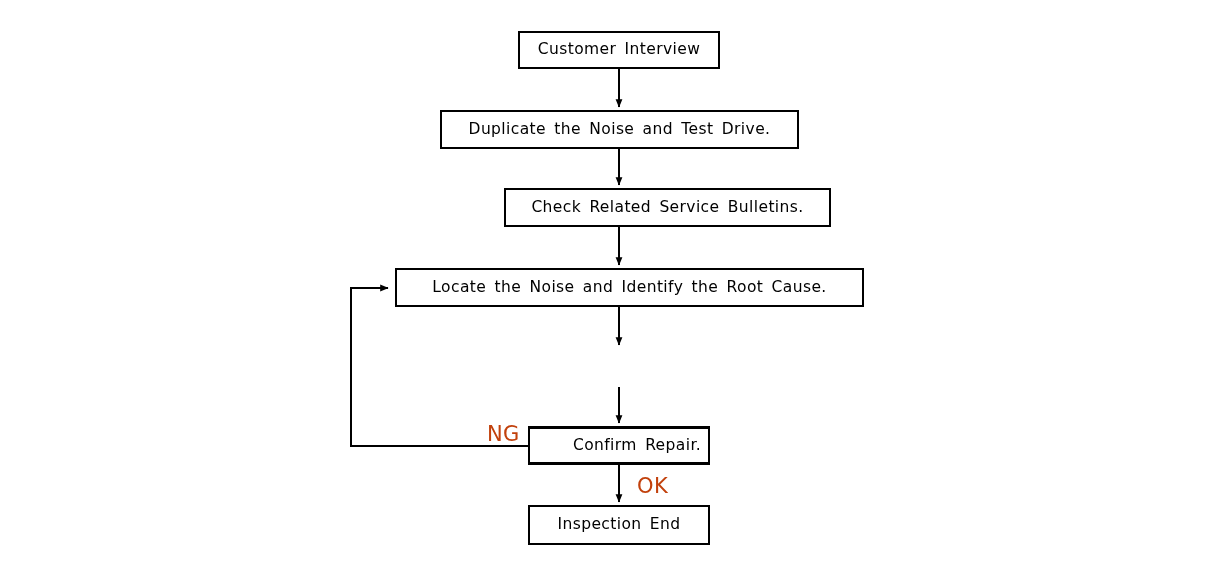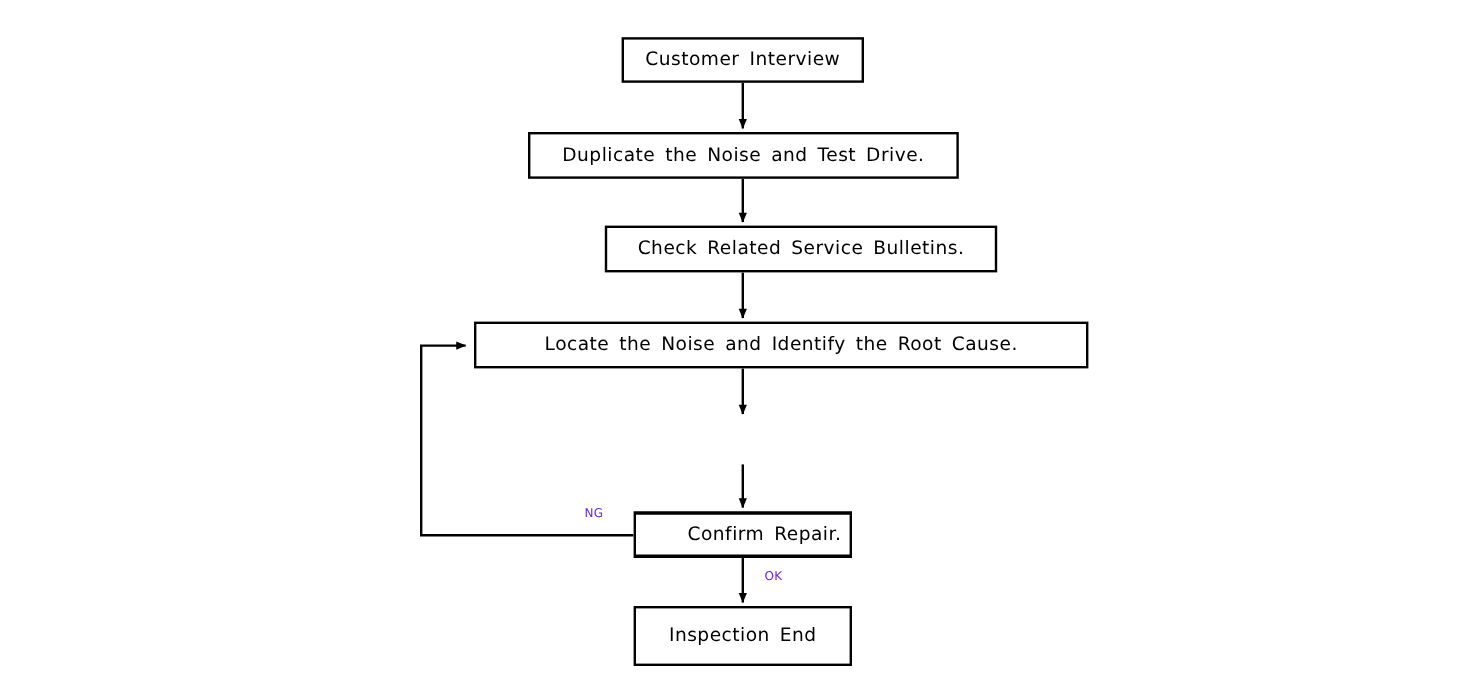--- a/index.html
+++ b/index.html
@@ -37,23 +37,23 @@
     line-height: 1;
     word-spacing: 3px;
   }
   
   .node.heavy {
     border-top-width: 3px;
     border-bottom-width: 3px;
   }
   .edge-label {
     position: absolute;
-    font-size: 10px;
+    font-size: 21px;
     line-height: 1;
-    color: #6d28d9;
+    color: #c2410c;
     letter-spacing: 0.4px;
     white-space: nowrap;
   }
   svg.wires {
     position: absolute;
     left: 0;
     top: 0;
     width: 1216px;
     height: 582px;
     overflow: visible;
@@ -91,30 +91,30 @@
   </div>
 
   <div class="node" style="left:440px; top:110px; width:359px; height:39px;">
     <span class="label">Duplicate the Noise and Test Drive.</span>
   </div>
 
   <div class="node" style="left:456px; top:188px; width:327px; height:39px;margin-left:48px;">
     <span class="label">Check Related Service Bulletins.</span>
   </div>
 
-  <div class="node" style="left:395px; top:268px; width:512px; height:39px;">
+  <div class="node" style="left:395px; top:268px; width:469px; height:39px;">
     <span class="label">Locate the Noise and Identify the Root Cause.</span>
   </div>
 
 
   <div class="node heavy" style="left:528px; top:426px; width:182px; height:39px;padding-left:36px;">
     <span class="label">Confirm Repair.</span>
   </div>
 
-  <div class="node" style="left:528px; top:505px; width:182px; height:50px;">
+  <div class="node" style="left:528px; top:505px; width:182px; height:40px;">
     <span class="label">Inspection End</span>
   </div>
 
   <div class="edge-label" style="left:487px; top:424px;">NG</div>
 
   <div class="edge-label" style="left:637px; top:476px;text-align:center;">OK</div>
 
 </div>
 
 </body></html>

